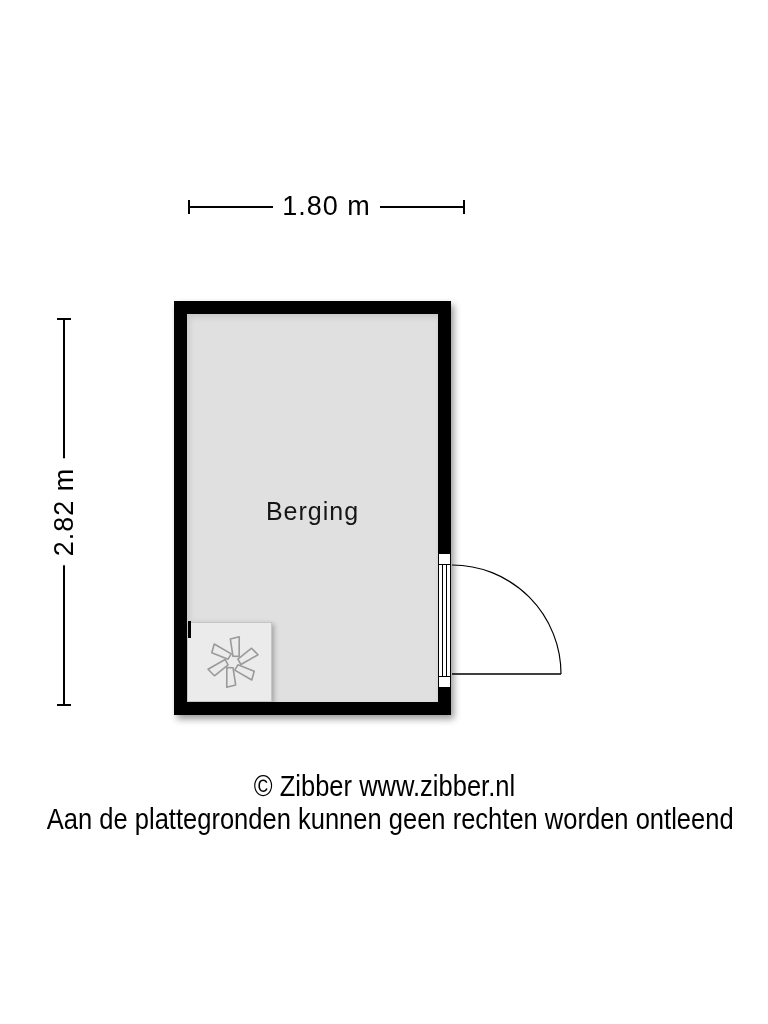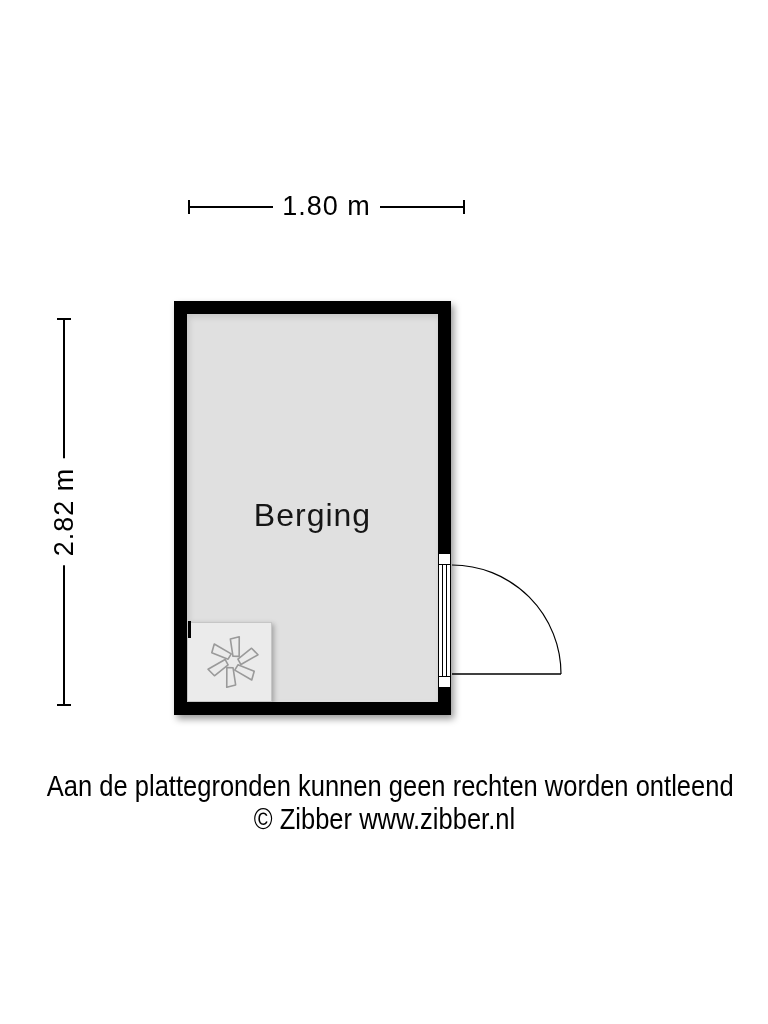--- a/index.html
+++ b/index.html
@@ -69,21 +69,21 @@
   .floor {
     position: absolute;
     left: 13px; top: 13px; right: 13px; bottom: 13px;
     background: #e0e0e0;
     box-shadow: inset 2px 3px 6px rgba(0,0,0,0.12);
   }
   .room-label {
     position: absolute;
     left: 13px; right: 13px; top: 196px;
     text-align: center;
-    font-size: 32px;
+    font-size: 25px;
     letter-spacing: 1px;
     color: #161616;
   }
 
   
   .mv-box {
     position: absolute;
     left: 13px; top: 321px;
     width: 85px; height: 80px;
     background: #ebebeb;
@@ -180,17 +180,17 @@
       <path d="M -1.5 -5.5 L -8.5 -21.5 L -0.5 -26 L 4.5 -7 Z" transform="rotate(15)"></path>
       <path d="M -1.5 -5.5 L -8.5 -21.5 L -0.5 -26 L 4.5 -7 Z" transform="rotate(75)"></path>
       <path d="M -1.5 -5.5 L -8.5 -21.5 L -0.5 -26 L 4.5 -7 Z" transform="rotate(135)"></path>
       <path d="M -1.5 -5.5 L -8.5 -21.5 L -0.5 -26 L 4.5 -7 Z" transform="rotate(195)"></path>
       <path d="M -1.5 -5.5 L -8.5 -21.5 L -0.5 -26 L 4.5 -7 Z" transform="rotate(255)"></path>
       <path d="M -1.5 -5.5 L -8.5 -21.5 L -0.5 -26 L 4.5 -7 Z" transform="rotate(315)"></path>
     </g>
   </svg>
 
   <div class="footer">
+    <div class="line"><span class="squeeze">© Zibber www.zibber.nl</span></div>
     <div class="line"><span class="squeeze">Aan de plattegronden kunnen geen rechten worden ontleend</span></div>
-    <div class="line"><span class="squeeze">© Zibber www.zibber.nl</span></div>
   </div>
 
 </div>
 
 </body></html>

